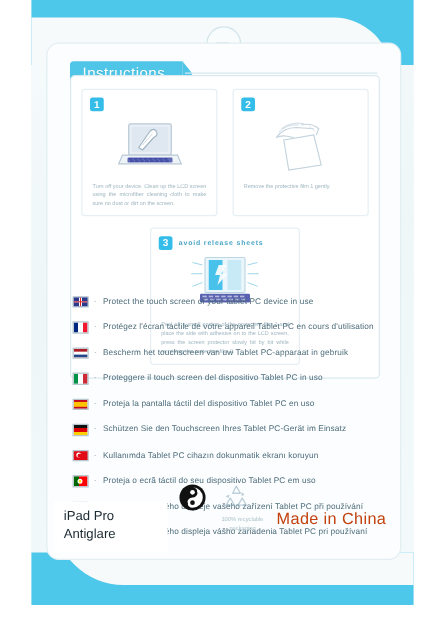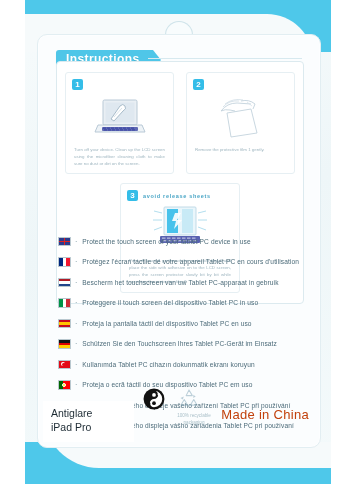--- a/index.html
+++ b/index.html
@@ -58,21 +58,21 @@
     position:absolute;left:12px;top:34px;width:282px;height:412px;
     background:#fbfdfe;border:1px solid #e2eef2;border-radius:10px;
     box-shadow:0 0 0 1px rgba(255,255,255,.6) inset;
   }
 
   
   .instr-wrap{position:absolute;left:18px;top:14px;width:248px;}
   .instr-banner{
     position:relative;display:inline-block;
     background:#4fc6e8;color:#ffffff;
-    font-size:12px;font-weight:bold;letter-spacing:.4px;
+    font-size:12px;font-weight:normal;letter-spacing:.4px;
     padding:2px 14px 3px 10px;border-radius:3px 0 0 3px;
     text-shadow:0 1px 0 rgba(0,0,0,.12);
     box-shadow:0 1px 1px rgba(0,0,0,.08);
   }
   .instr-banner:after{
     content:"";position:absolute;right:-8px;top:0;
     border-top:10px solid transparent;border-bottom:10px solid transparent;
     border-left:8px solid #4fc6e8;
   }
   .instr-banner-line{
@@ -342,22 +342,22 @@
       </div>
       <div class="lang-row">
         <span class="flag f-sk"></span>
         <span class="dot">·</span>
         <span class="lang-text">Chráňte dotykového displeja vášho zariadenia Tablet PC pri používaní</span>
       </div>
     </div>
   </div>
 
   <div class="label-sticker">
+    <div>iPad Pro</div>
     <div>Antiglare</div>
-    <div>iPad Pro</div>
   </div>
 
   <div class="footer-icons">
     <div>
       <svg class="green-dot-icon" viewBox="0 0 40 40">
         <circle cx="20" cy="20" r="19" fill="#111111"></circle>
         <path d="M20 5 A15 15 0 0 1 20 35 A7.5 7.5 0 0 1 20 20 A7.5 7.5 0 0 0 20 5 Z" fill="#ffffff"></path>
         <circle cx="20" cy="12.5" r="3.4" fill="#ffffff"></circle>
         <circle cx="20" cy="27.5" r="3.4" fill="#111111"></circle>
         <path d="M27 8 L31 11 L26.5 13 Z" fill="#ffffff"></path>

